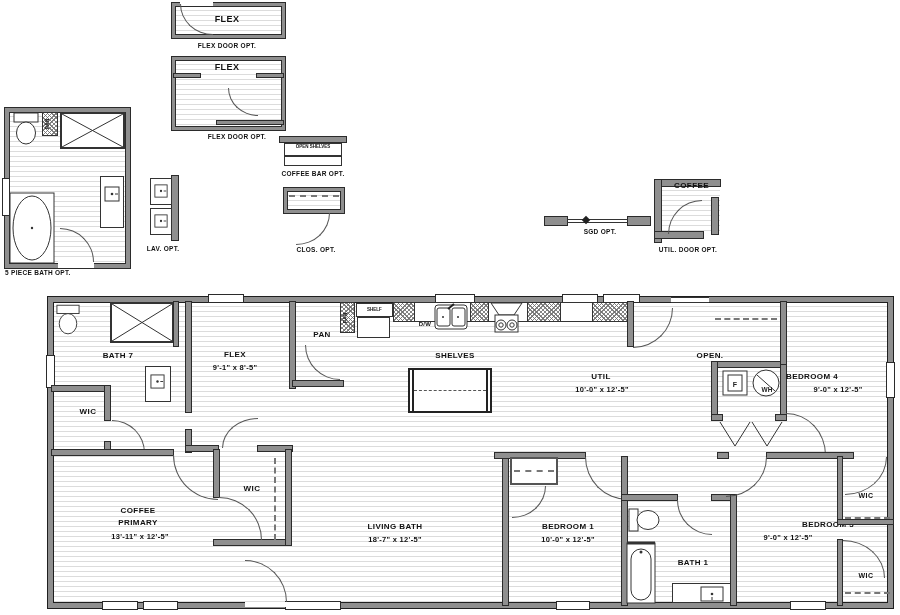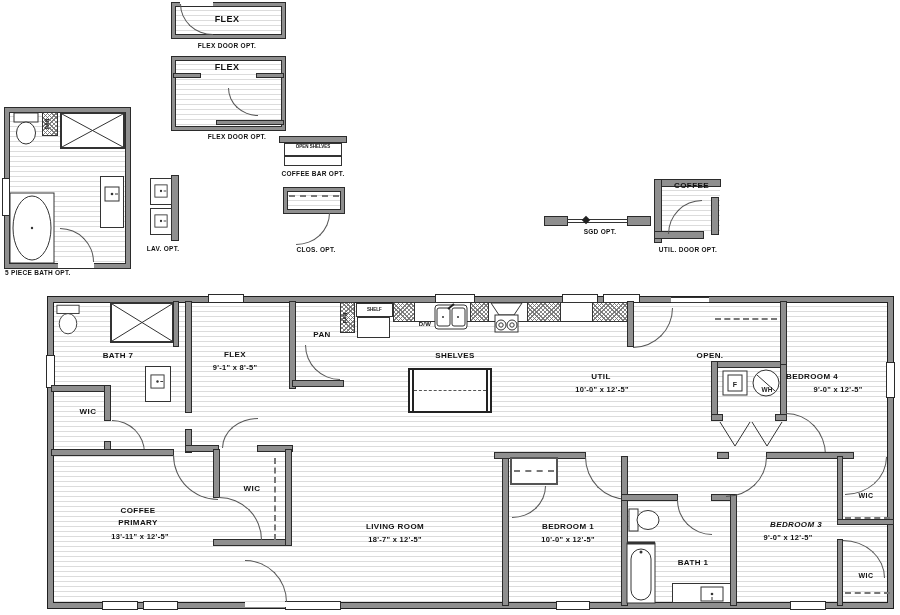--- a/index.html
+++ b/index.html
@@ -254,21 +254,21 @@
   <div class="abs wall" style="left:214px;top:450px;width:5px;height:47px;"></div>
   <div class="abs wall" style="left:214px;top:540px;width:77px;height:5px;"></div>
   <div class="abs wall" style="left:286px;top:450px;width:5px;height:95px;"></div>
   <div class="abs dash-v" style="left:274px;top:458px;width:2px;height:82px;"></div>
   <div class="abs qa qa-tr" style="left:219px;top:497px;width:43px;height:43px;"></div>
   <div class="abs lbl" style="left:222px;top:484px;width:60px;">WIC</div>
   <div class="abs lbl" style="left:98px;top:506px;width:80px;">COFFEE</div>
   <div class="abs lbl" style="left:98px;top:518px;width:80px;">PRIMARY</div>
   <div class="abs dim" style="left:92px;top:532px;width:96px;">13'-11" x 12'-5"</div>
 
-  <div class="abs lbl" style="left:350px;top:522px;width:90px;">LIVING ROOM</div>
+  <div class="abs lbl" style="left:350px;top:522px;width:90px;">LIVING BATH</div>
   <div class="abs dim" style="left:348px;top:535px;width:94px;">18'-7" x 12'-5"</div>
 
   <div class="abs wall" style="left:503px;top:453px;width:5px;height:152px;"></div>
   <div class="abs wall" style="left:495px;top:453px;width:90px;height:5px;"></div>
   <div class="abs qa qa-bl" style="left:585px;top:457px;width:43px;height:43px;"></div>
   <div class="abs whitebox" style="left:510px;top:457px;width:48px;height:28px;border-width:2px;border-color:#555;"></div>
   <div class="abs dash-h" style="left:514px;top:470px;width:40px;height:2px;"></div>
   <div class="abs qa qa-br" style="left:512px;top:486px;width:34px;height:32px;"></div>
   <div class="abs lbl" style="left:528px;top:522px;width:80px;">BEDROOM 1</div>
   <div class="abs dim" style="left:521px;top:535px;width:94px;">10'-0" x 12'-5"</div>
@@ -292,21 +292,21 @@
     <rect x="1" y="1" width="22" height="14" fill="#fff" stroke="#333"></rect>
     <circle cx="12" cy="8" r="1.3" fill="#333"></circle>
       <line x1="12" y1="11" x2="12" y2="14" stroke="#333"></line>
   </svg>
   <div class="abs lbl" style="left:658px;top:558px;width:70px;">BATH 1</div>
 
   <div class="abs wall" style="left:731px;top:495px;width:5px;height:110px;"></div>
   <div class="abs wall" style="left:718px;top:453px;width:10px;height:5px;"></div>
   <div class="abs wall" style="left:767px;top:453px;width:86px;height:5px;"></div>
   <div class="abs qa qa-br" style="left:726px;top:457px;width:41px;height:40px;"></div>
-  <div class="abs lbl" style="left:756px;top:520px;width:80px;font-style:italic;">BEDROOM 3</div>
+  <div class="abs lbl" style="left:788px;top:520px;width:80px;">BEDROOM 3</div>
   <div class="abs dim" style="left:741px;top:533px;width:94px;">9'-0" x 12'-5"</div>
 
   <div class="abs wall" style="left:838px;top:457px;width:4px;height:66px;"></div>
   <div class="abs qa qa-br" style="left:845px;top:457px;width:42px;height:38px;"></div>
   <div class="abs dash-h" style="left:845px;top:517px;width:45px;height:2px;"></div>
   <div class="abs wall" style="left:838px;top:520px;width:55px;height:4px;"></div>
   <div class="abs lbl" style="left:841px;top:491px;width:50px;font-size:7px;">WIC</div>
 
   <div class="abs wall" style="left:838px;top:540px;width:4px;height:65px;"></div>
   <div class="abs qa qa-tr" style="left:843px;top:540px;width:42px;height:38px;"></div>

